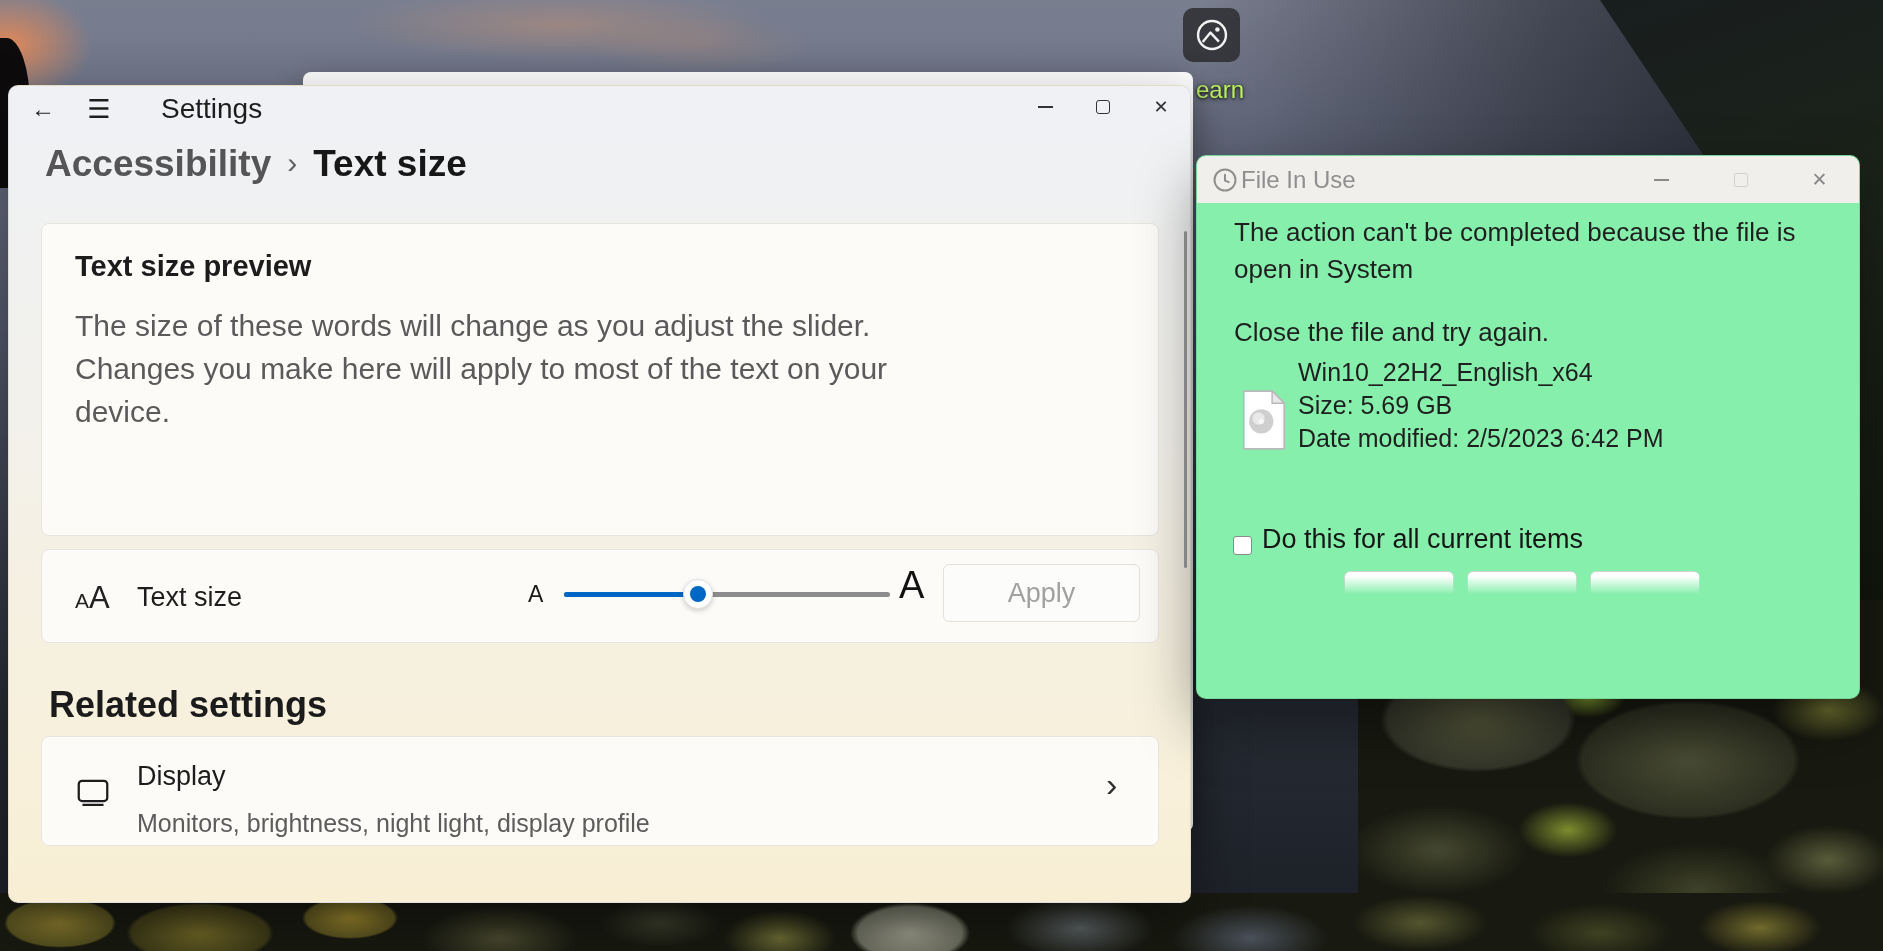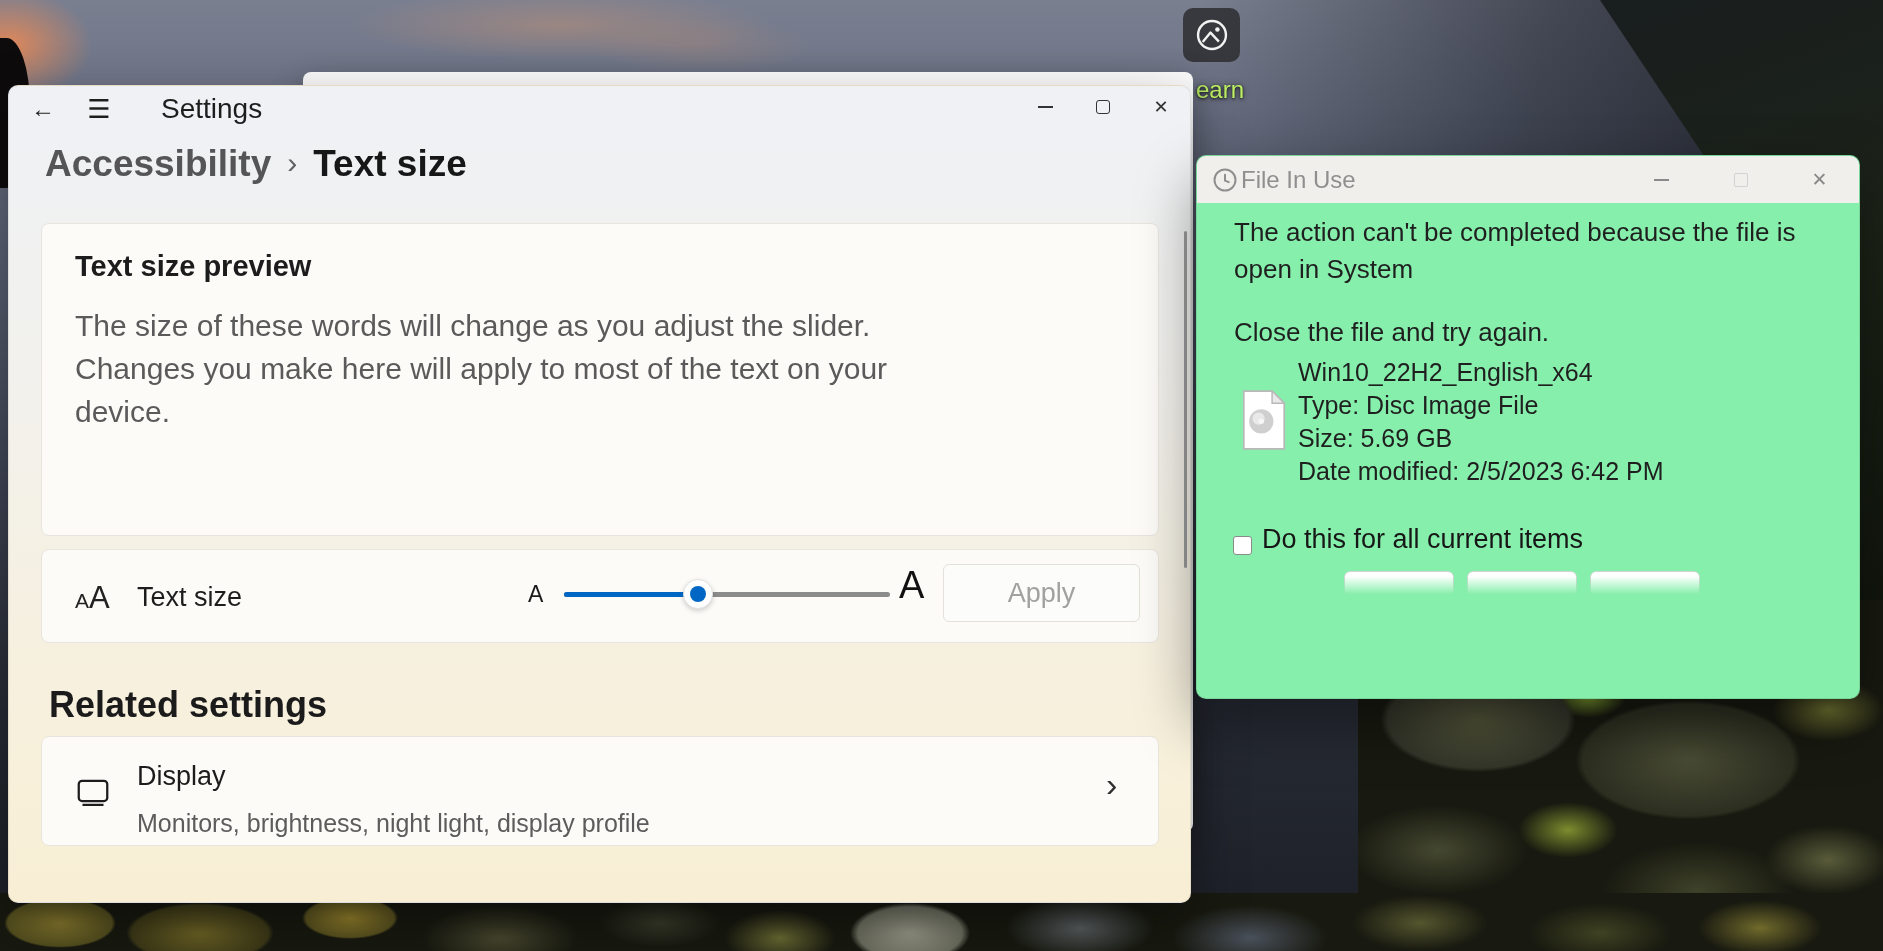--- a/index.html
+++ b/index.html
@@ -258,21 +258,20 @@
     <svg class="d-fileicon" width="46" height="62" viewBox="0 0 34 46">
       <path d="M2 1.5 H23 L32 10.5 V44.5 H2 Z" fill="#ffffff" stroke="#b9b9b9" stroke-width="1.3"></path>
       <path d="M23 1.5 V10.5 H32 Z" fill="#e9e9e9" stroke="#b9b9b9" stroke-width="1.1"></path>
       <circle cx="15" cy="24" r="9" fill="#cfcfcf"></circle>
       <circle cx="13" cy="22" r="4.5" fill="#e9e9e9"></circle>
       <circle cx="15" cy="24" r="2" fill="#f7f7f7"></circle>
     </svg>
 
     <div class="d-details">
       <div>Win10_22H2_English_x64</div>
-      <div>Type: Disc Image File</div>
       <div>Size: 5.69 GB</div>
       <div>Date modified: 2/5/2023 6:42 PM</div>
     </div>
 
     <div class="d-checkrow">
       <div class="d-checkbox"></div>
       <div class="d-checklabel">Do this for all current items</div>
     </div>
 
     <div class="ghost-row">

